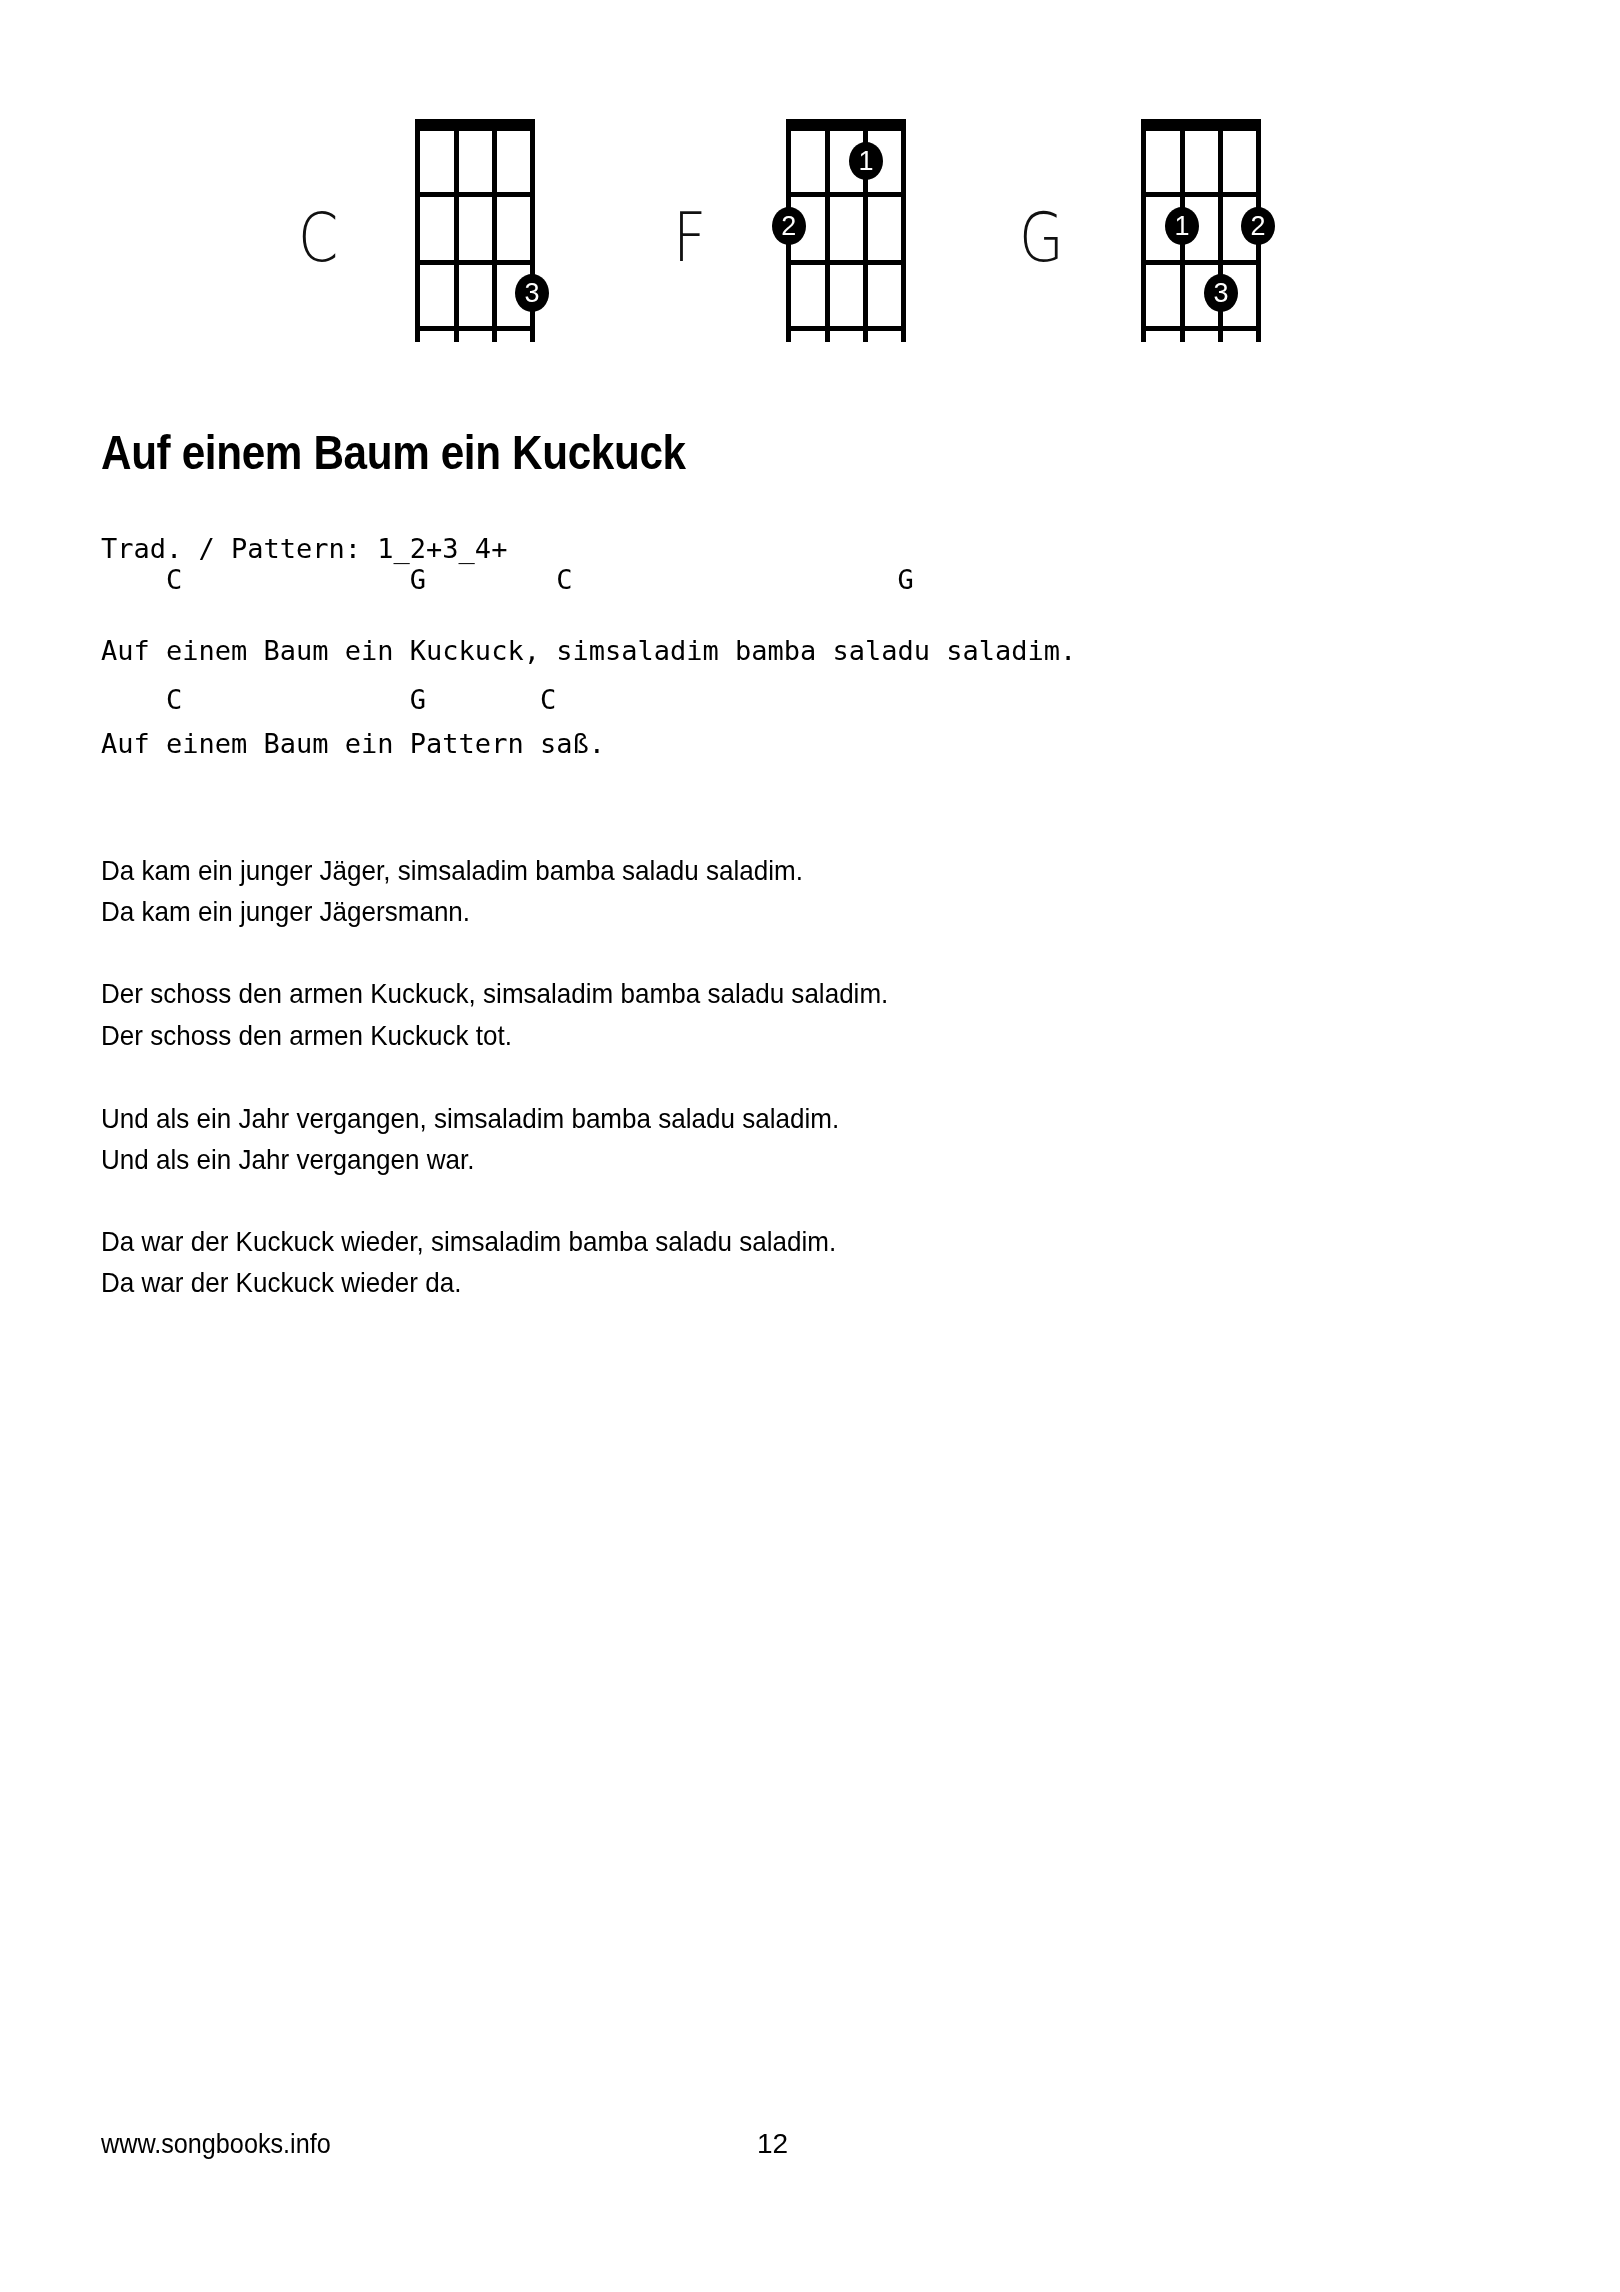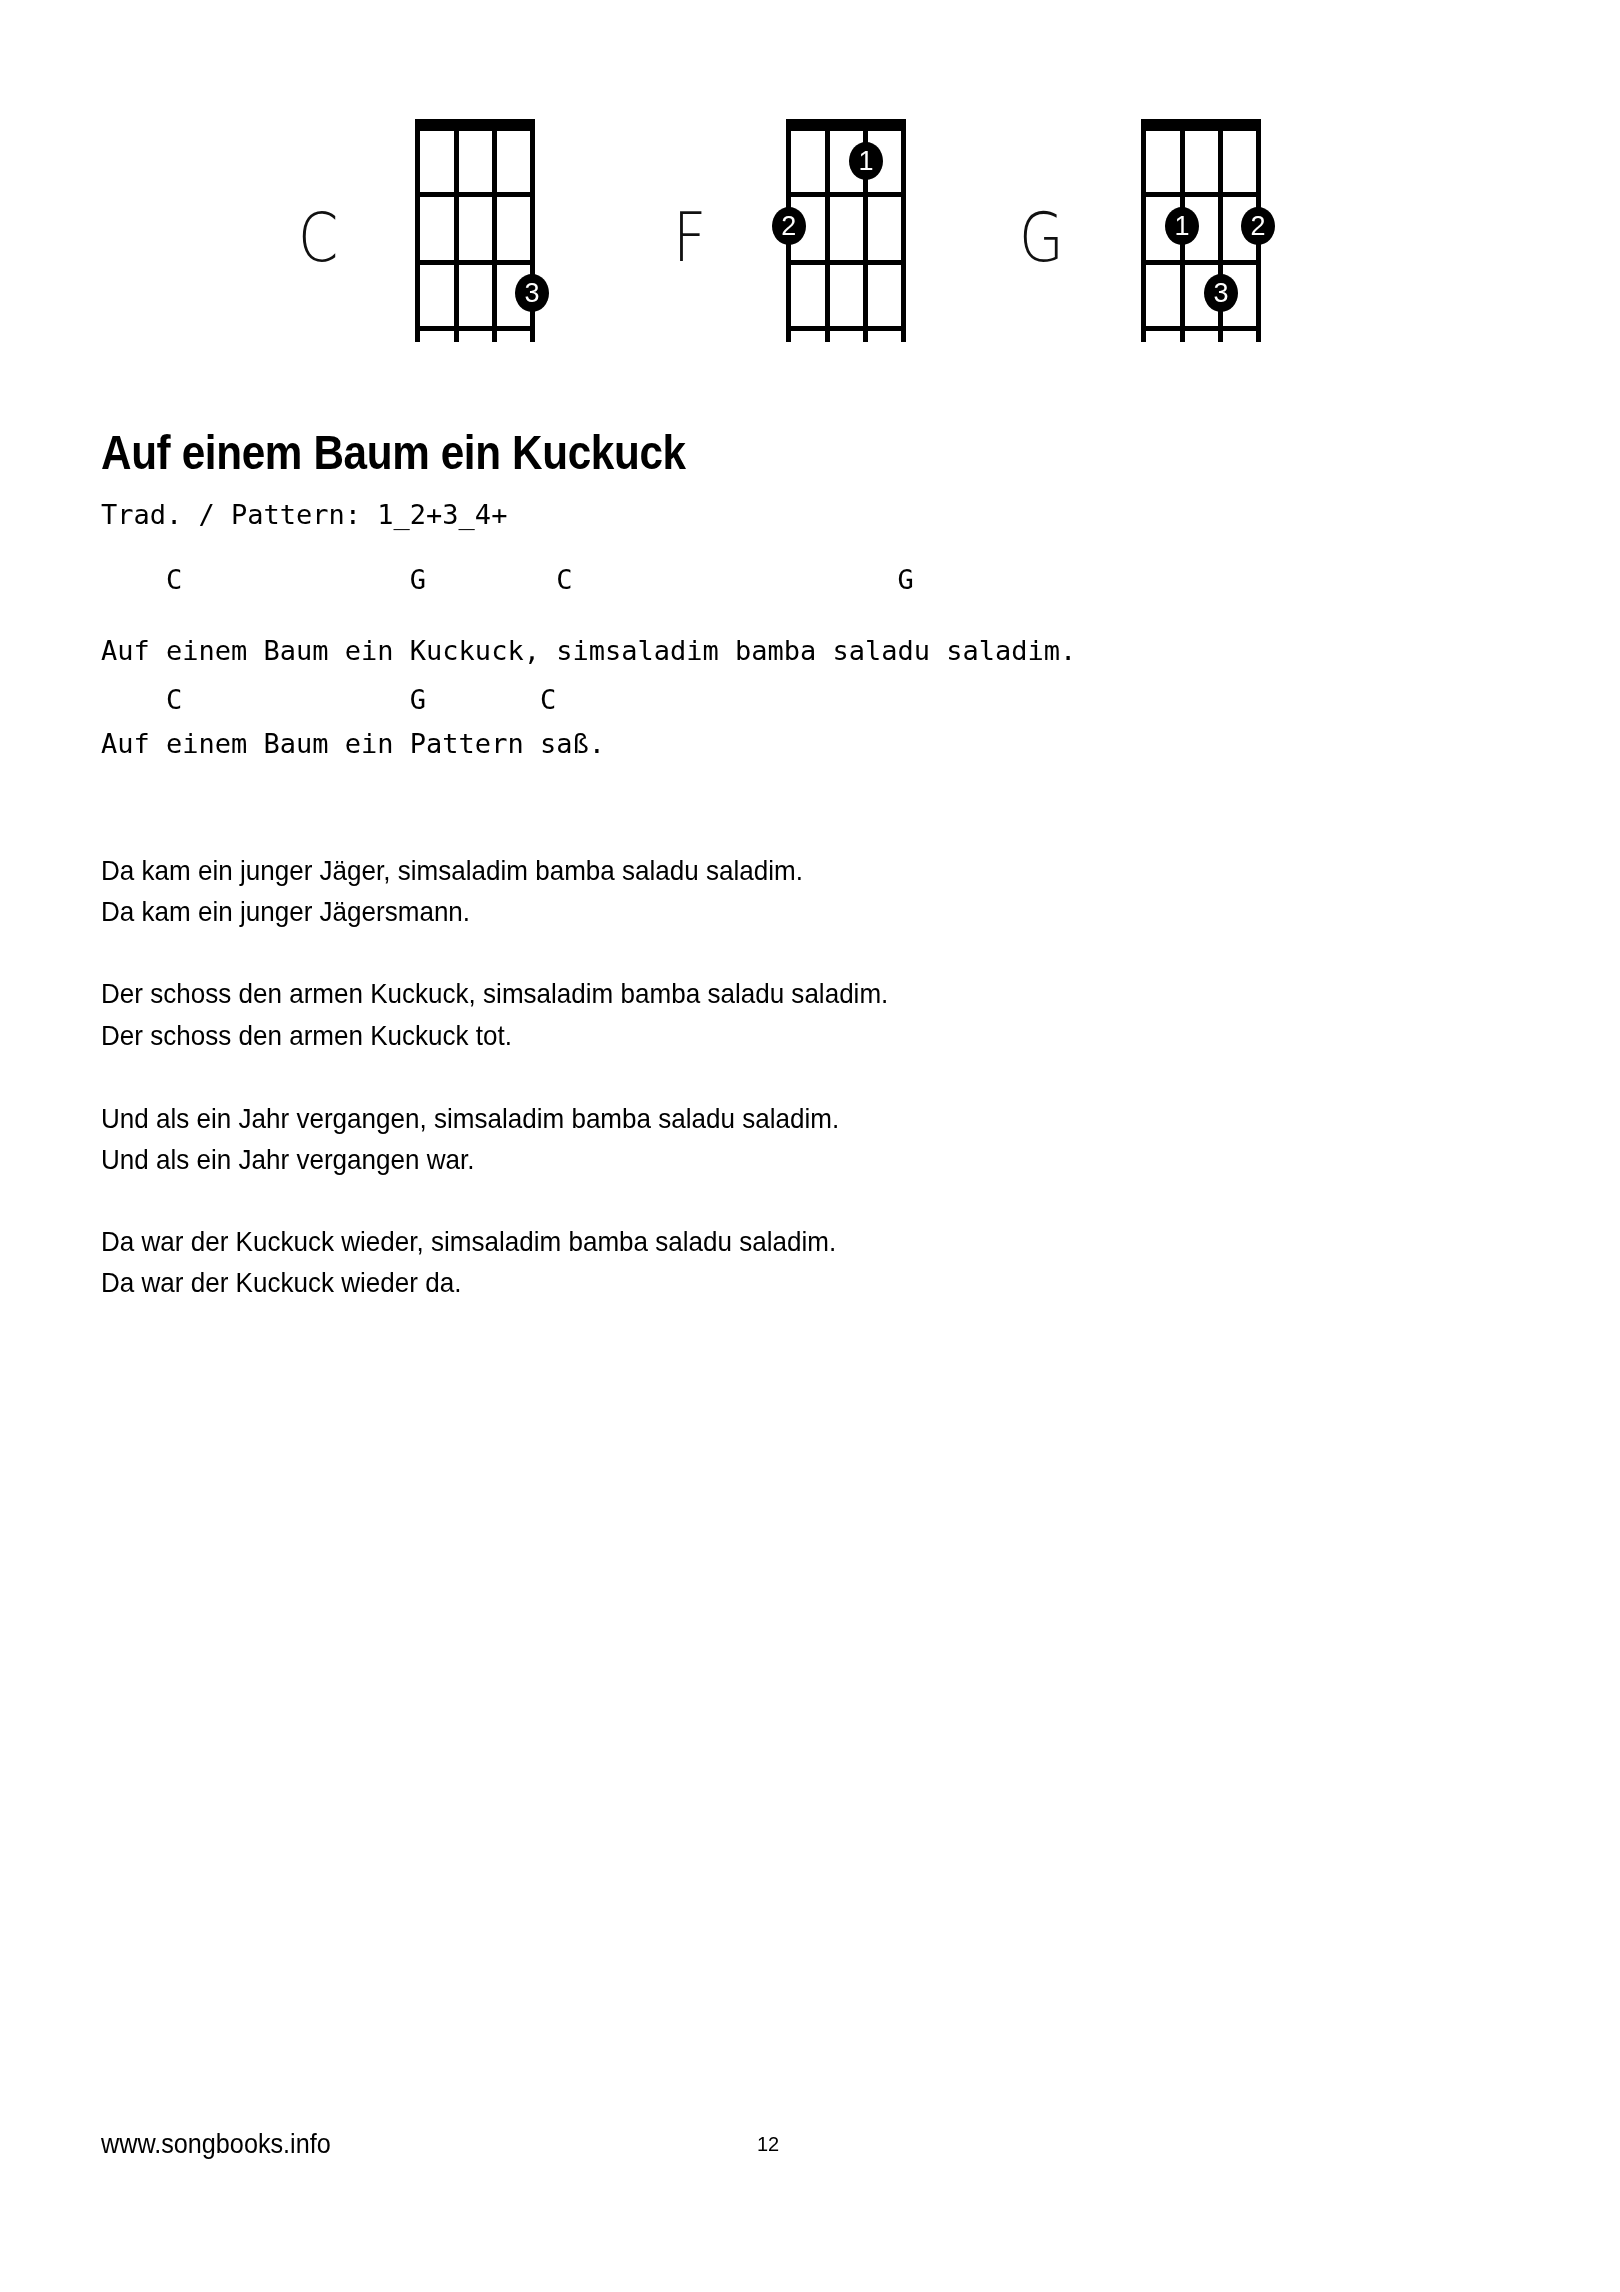--- a/index.html
+++ b/index.html
@@ -7,21 +7,21 @@
   .chord-label { position:absolute; top:202px; font-family:"DejaVu Sans", sans-serif; font-weight:200; font-size:68px; line-height:72px; color:#111; transform:scaleX(0.85); transform-origin:left top; }
   .diagram { position:absolute; top:119px; width:119px; height:224px; }
   .nut { position:absolute; left:0; top:0; width:119px; height:11.6px; background:#000; }
   .string { position:absolute; top:0; width:5.4px; height:223px; background:#000; }
   .fret { position:absolute; left:0; width:119px; height:5.4px; background:#000; }
   .dot { position:absolute; width:34px; height:38px; margin-left:-17px; margin-top:-19px; border-radius:50%; background:#000; color:#fff; font-family:"Liberation Sans", sans-serif; font-size:27px; line-height:38px; text-align:center; }
   .title { position:absolute; left:101px; top:421px; font-family:"Liberation Sans", sans-serif; font-weight:bold; font-size:48px; line-height:63px; white-space:nowrap; transform:scaleX(0.88); transform-origin:left top; letter-spacing:-0.4px; }
   .mono { position:absolute; left:101px; font-family:"DejaVu Sans Mono", monospace; font-size:27px; line-height:36px; white-space:pre; }
   .prose { position:absolute; left:101px; font-family:"Liberation Sans", sans-serif; font-size:28px; line-height:36px; white-space:nowrap; transform:scaleX(0.93); transform-origin:left top; }
   .footer-left { position:absolute; left:101px; top:2126px; font-family:"Liberation Sans", sans-serif; font-size:28px; line-height:36px; transform:scaleX(0.9); transform-origin:left top; }
-  .footer-right { position:absolute; left:757px; top:2126px; font-family:"Liberation Sans", sans-serif; font-size:20px; line-height:36px; }
+  .footer-right { position:absolute; left:757px; top:2126px; font-family:"Liberation Sans", sans-serif; font-size:28px; line-height:36px; }
 </style>
 </head>
 <body>
 
 <div class="chord-label" style="left:298px">C</div>
 <div class="chord-label" style="left:673px">F</div>
 <div class="chord-label" style="left:1019px">G</div>
 
 <div class="diagram" style="left:415px">
     <div class="nut"></div>
@@ -54,21 +54,21 @@
     <div class="string" style="left: 115px;"></div>
     <div class="fret" style="top: 73px;"></div>
     <div class="fret" style="top: 141px;"></div>
     <div class="fret" style="top: 207px;"></div>
     <div class="dot" style="left: 41px; top: 107px;">1</div>
     <div class="dot" style="left: 117px; top: 107px;">2</div>
     <div class="dot" style="left: 80px; top: 174px;">3</div>
   </div>
 
 <div class="title">Auf einem Baum ein Kuckuck</div>
-<div class="mono" style="top:497px">Trad. / Pattern: 1_2+3_4+</div>
+<div class="mono" style="top:531px">Trad. / Pattern: 1_2+3_4+</div>
 
 <div class="mono" style="top:562px">    C              G        C                    G</div>
 <div class="mono" style="top:633px">Auf einem Baum ein Kuckuck, simsaladim bamba saladu saladim.</div>
 <div class="mono" style="top:682px">    C              G       C</div>
 <div class="mono" style="top:726px">Auf einem Baum ein Pattern saß.</div>
 
 <div class="prose" style="top:853px">Da kam ein junger Jäger, simsaladim bamba saladu saladim.</div>
 <div class="prose" style="top:894px">Da kam ein junger Jägersmann.</div>
 <div class="prose" style="top:976px">Der schoss den armen Kuckuck, simsaladim bamba saladu saladim.</div>
 <div class="prose" style="top:1018px">Der schoss den armen Kuckuck tot.</div>

